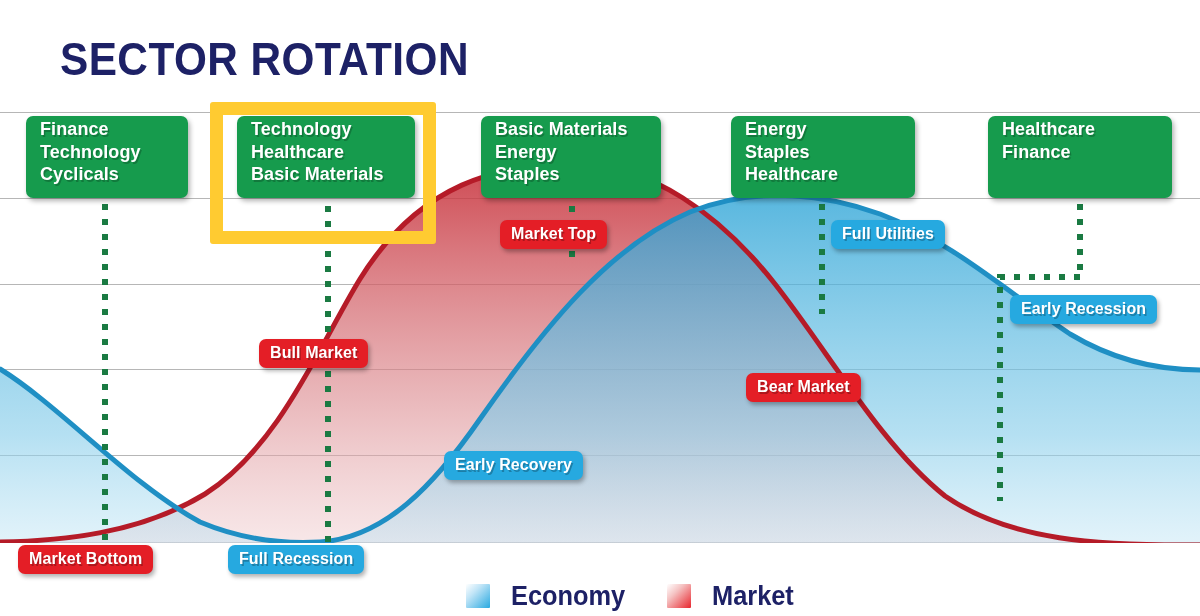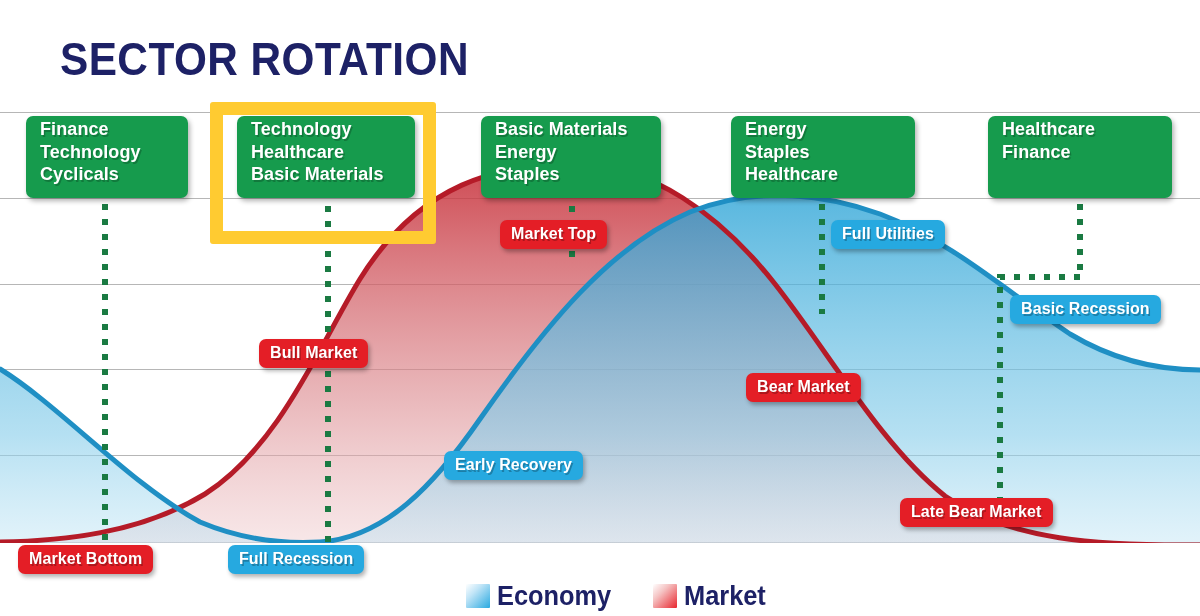--- a/index.html
+++ b/index.html
@@ -49,21 +49,21 @@
     letter-spacing:.1px;z-index:6;
   }
   .badge.red{background:#e41e26;}
   .badge.blue{background:#26a9e0;}
 
   
   #legend{
     position:absolute;left:466px;top:562px;height:40px;
     display:flex;align-items:center;gap:34px;z-index:7;
   }
-  .legend-item{display:flex;align-items:center;gap:7px;}
+  .legend-item{display:flex;align-items:center;gap:21px;}
   .legend-swatch{width:24px;height:24px;display:block;border-radius:1px;}
   .legend-swatch.economy{background:linear-gradient(135deg,#ffffff 0%,#bfe4f7 35%,#29a9e0 100%);}
   .legend-swatch.market{background:linear-gradient(135deg,#ffffff 0%,#f5c3c3 35%,#e8262e 100%);}
   .legend-label{
     font-size:27px;font-weight:700;color:#1d2166;
     transform:scaleX(.94);transform-origin:left center;white-space:nowrap;
   }
 </style>
 </head>
 <body>
@@ -180,22 +180,21 @@
     <div class="line">Finance</div>
   </div>
 
   <div class="badge red" style="left:18px;top:531px;">Market Bottom</div>
   <div class="badge blue" style="left:228px;top:531px;">Full Recession</div>
   <div class="badge red" style="left:259px;top:325px;">Bull Market</div>
   <div class="badge blue" style="left:444px;top:437px;">Early Recovery</div>
   <div class="badge red" style="left:500px;top:206px;">Market Top</div>
   <div class="badge blue" style="left:831px;top:206px;">Full Utilities</div>
   <div class="badge red" style="left:746px;top:359px;">Bear Market</div>
-  <div class="badge blue" style="left:1010px;top:281px;">Basic Recession</div>
-  <div class="badge red" style="left:900px;top:484px;">Late Bear Market</div>
+  <div class="badge blue" style="left:1010px;top:281px;">Early Recession</div>
 
   <div id="legend">
     <div class="legend-item">
       <span class="legend-swatch economy"></span>
       <span class="legend-label">Economy</span>
     </div>
     <div class="legend-item">
       <span class="legend-swatch market"></span>
       <span class="legend-label">Market</span>
     </div>

